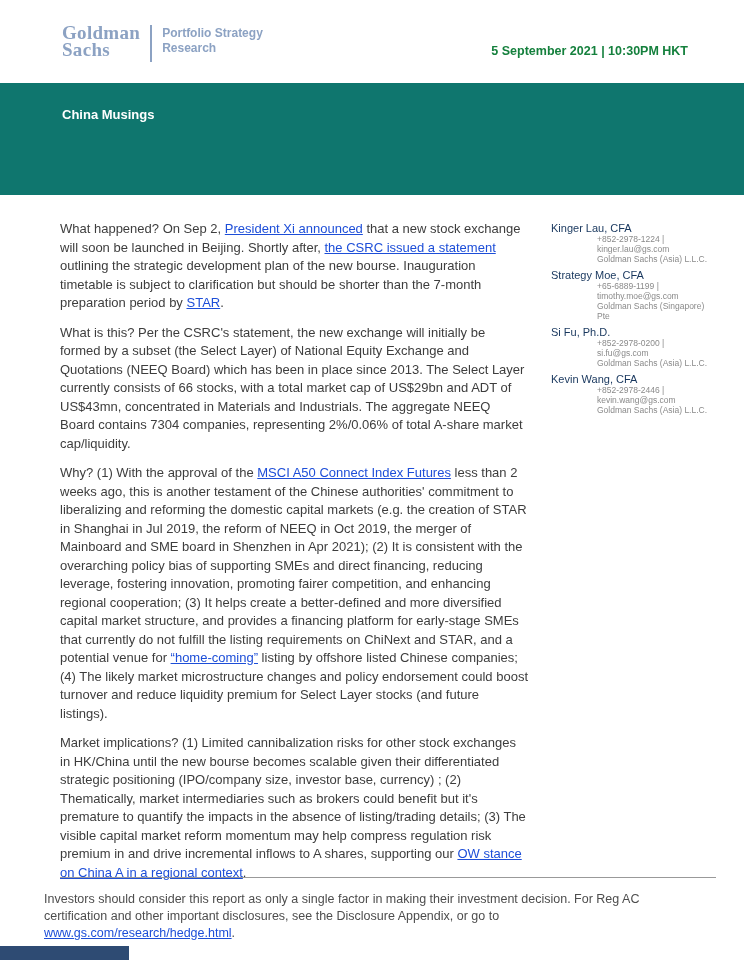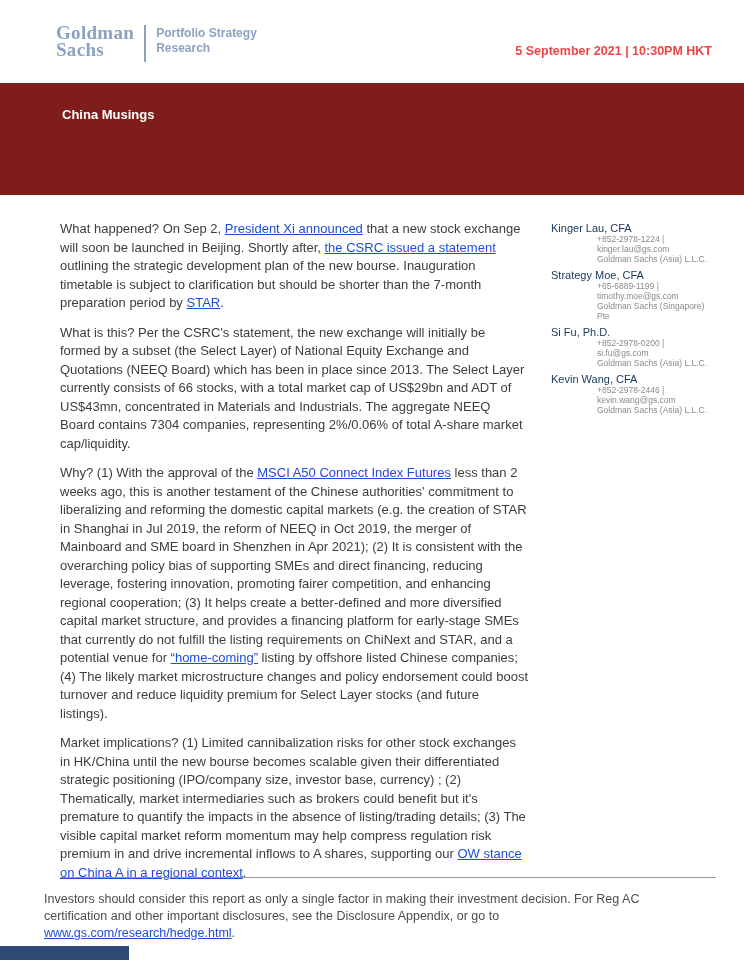--- a/index.html
+++ b/index.html
@@ -3,36 +3,36 @@
 <meta charset="utf-8">
 <style>
   html,body { margin:0; padding:0; background:#ffffff; }
   .page {
     position:relative; width:744px; height:960px; margin:0 auto;
     background:#ffffff; overflow:hidden;
     font-family:"Liberation Sans", sans-serif;
   }
 
   
-  .masthead-logo { position:absolute; left:56px; top:24px; display:flex; align-items:flex-start; }
+  .masthead-logo { position:absolute; left:62px; top:24px; display:flex; align-items:flex-start; }
   .gs-name {
     font-family:"Liberation Serif", serif; font-weight:bold;
     font-size:19px; line-height:17px; letter-spacing:0.3px; color:#8CA2C3;
   }
   .logo-divider { width:2px; height:37px; background:#8CA2C3; margin:1px 10px 0 10px; }
   .division { font-size:12px; line-height:15px; font-weight:700; color:#8CA2C3; padding-top:2px; }
   .pub-date {
-    position:absolute; top:44px; right:32px;
-    font-size:12.5px; font-weight:bold; color:#ef4444;
+    position:absolute; top:44px; right:56px;
+    font-size:12.5px; font-weight:bold; color:#15803d;
   }
 
   
   .banner {
     position:absolute; top:83px; left:0; right:0; height:112px;
-    background:#7f1d1d; color:#ffffff; box-sizing:border-box; padding:24px 40px 0 62px;
+    background:#0f766e; color:#ffffff; box-sizing:border-box; padding:24px 40px 0 62px;
   }
   .kicker { font-size:13px; font-weight:bold; margin:0; }
   .report-title {
     margin:8px 0 0 0; font-size:21px; font-weight:normal;
     line-height:28px; letter-spacing:-0.2px; max-width:530px;
   }
 
   
   .body-col {
     position:absolute; left:60px; top:220px; width:468px;

